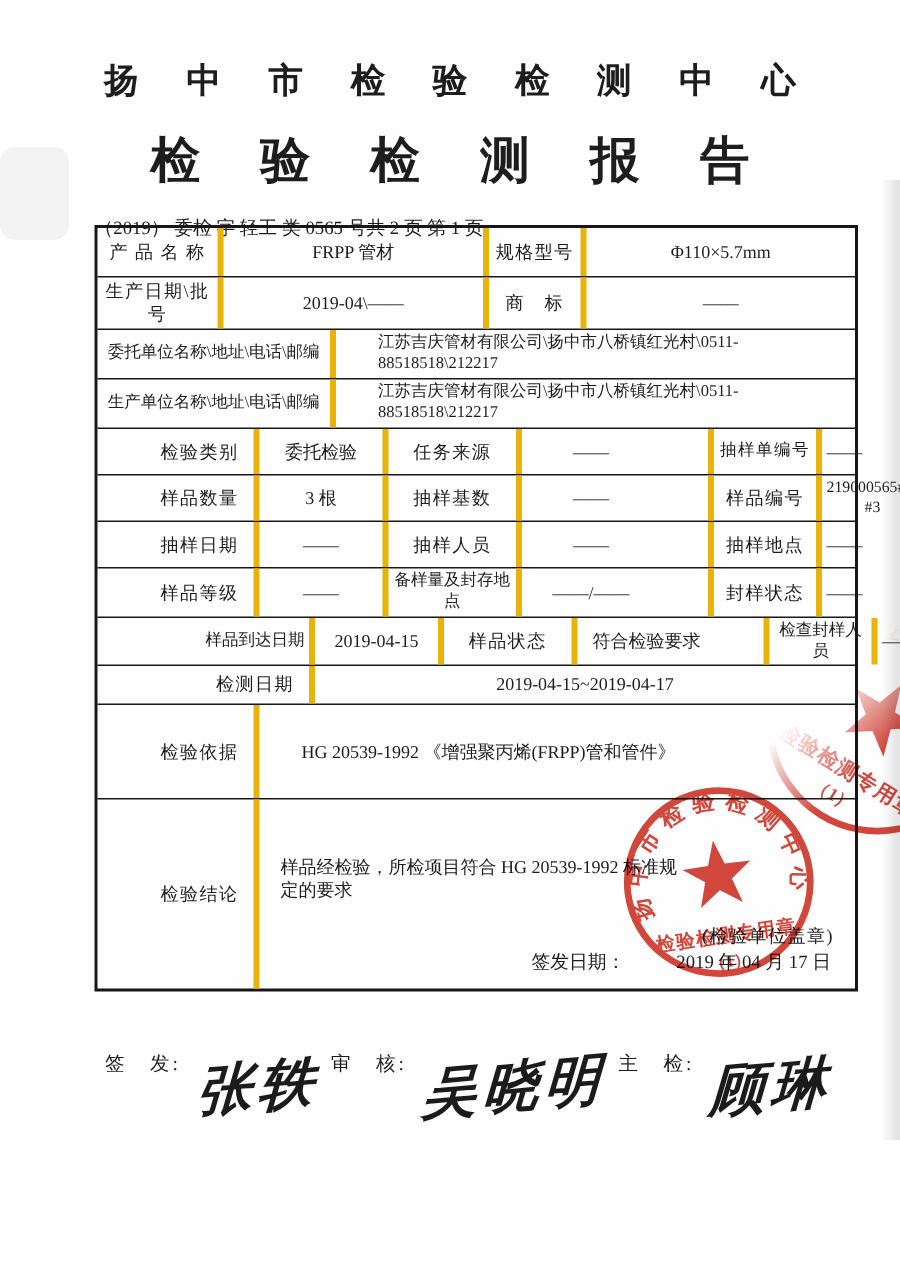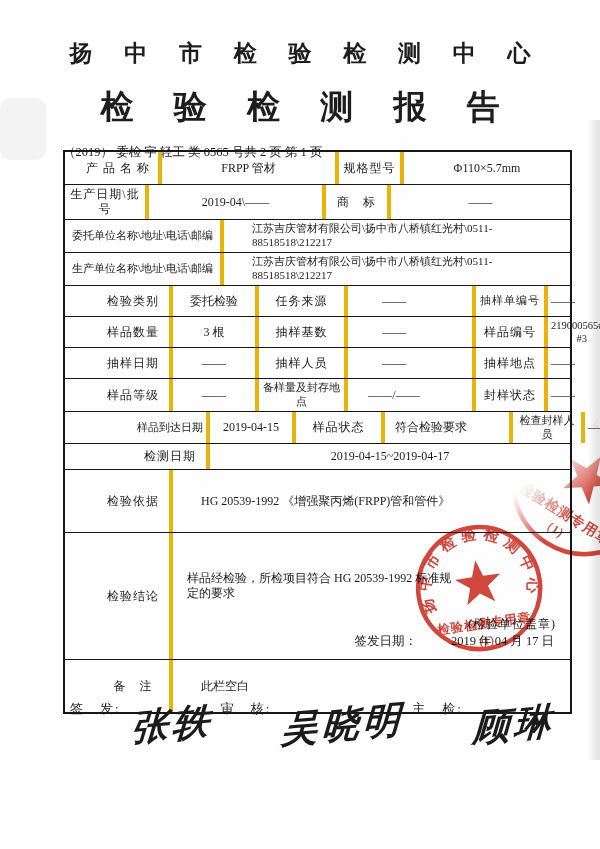--- a/index.html
+++ b/index.html
@@ -16,21 +16,21 @@
   .scan-shadow{position:absolute;right:0;top:120px;width:12px;height:640px;
     background:linear-gradient(to right, rgba(0,0,0,0) 0%, rgba(0,0,0,0.10) 80%);}
   
   .header{padding-top:38px;text-align:center;}
   .org-title{font-size:23px;font-weight:bold;letter-spacing:13px;text-indent:13px;}
   .report-title{font-size:33px;font-weight:bold;letter-spacing:16px;text-indent:16px;margin-top:16px;}
   .doc-line{display:flex;margin:14px 63px 0 63px;font-size:12.5px;}
   
   .tbl{position:absolute;left:63px;top:150px;width:505px;border:2px solid #171717;background:transparent;}
   .tr{display:flex;border-top:1px solid #171717;align-items:stretch;}
-  .tr:first-child{border-top:none;padding-left:13px;}
+  .tr:first-child{border-top:none;}
   .td{border-left:4px solid #eab308;display:flex;align-items:center;justify-content:center;
       font-size:12px;text-align:center;padding:2px 3px;box-sizing:border-box;line-height:1.25;}
   .td:first-child{border-left:none;}
   .td.left{justify-content:flex-start;text-align:left;padding-left:28px;}
   .td.small{font-size:11px;}
   .lab{letter-spacing:1px;}
   .h32{min-height:32px;} .h30{min-height:30px;} .h25{min-height:25px;padding-left:37px;}
   .h62{min-height:62px;} .h126{min-height:126px;} .h52{min-height:52px;}
   .w80{flex:0 0 80px;} .w177{flex:0 0 177px;} .w65{flex:0 0 65px;}
   .w155{flex:0 0 155px;}
@@ -159,24 +159,20 @@
       <div class="td lab w72">检验结论</div>
       <div class="td grow concl">
         <div class="concl-text">样品经检验，所检项目符合 HG 20539-1992 标准规定的要求</div>
         <div class="seal-hint">(检验单位盖章)</div>
         <div class="issue-line">
           <span>签发日期：</span><span class="gap"></span><span>2019 年 04 月 17 日</span>
         </div>
       </div>
     </div>
 
-    <div class="tr h52">
-      <div class="td lab w72">备　注</div>
-      <div class="td left grow">此栏空白</div>
-    </div>
 
   </div>
 
   <div class="sign-row">
     <span class="sig-label">签　发:</span>
     <span class="sig-name">张轶</span>
     <span class="sig-label">审　核:</span>
     <span class="sig-name">吴晓明</span>
     <span class="sig-label">主　检:</span>
     <span class="sig-name">顾琳</span>

